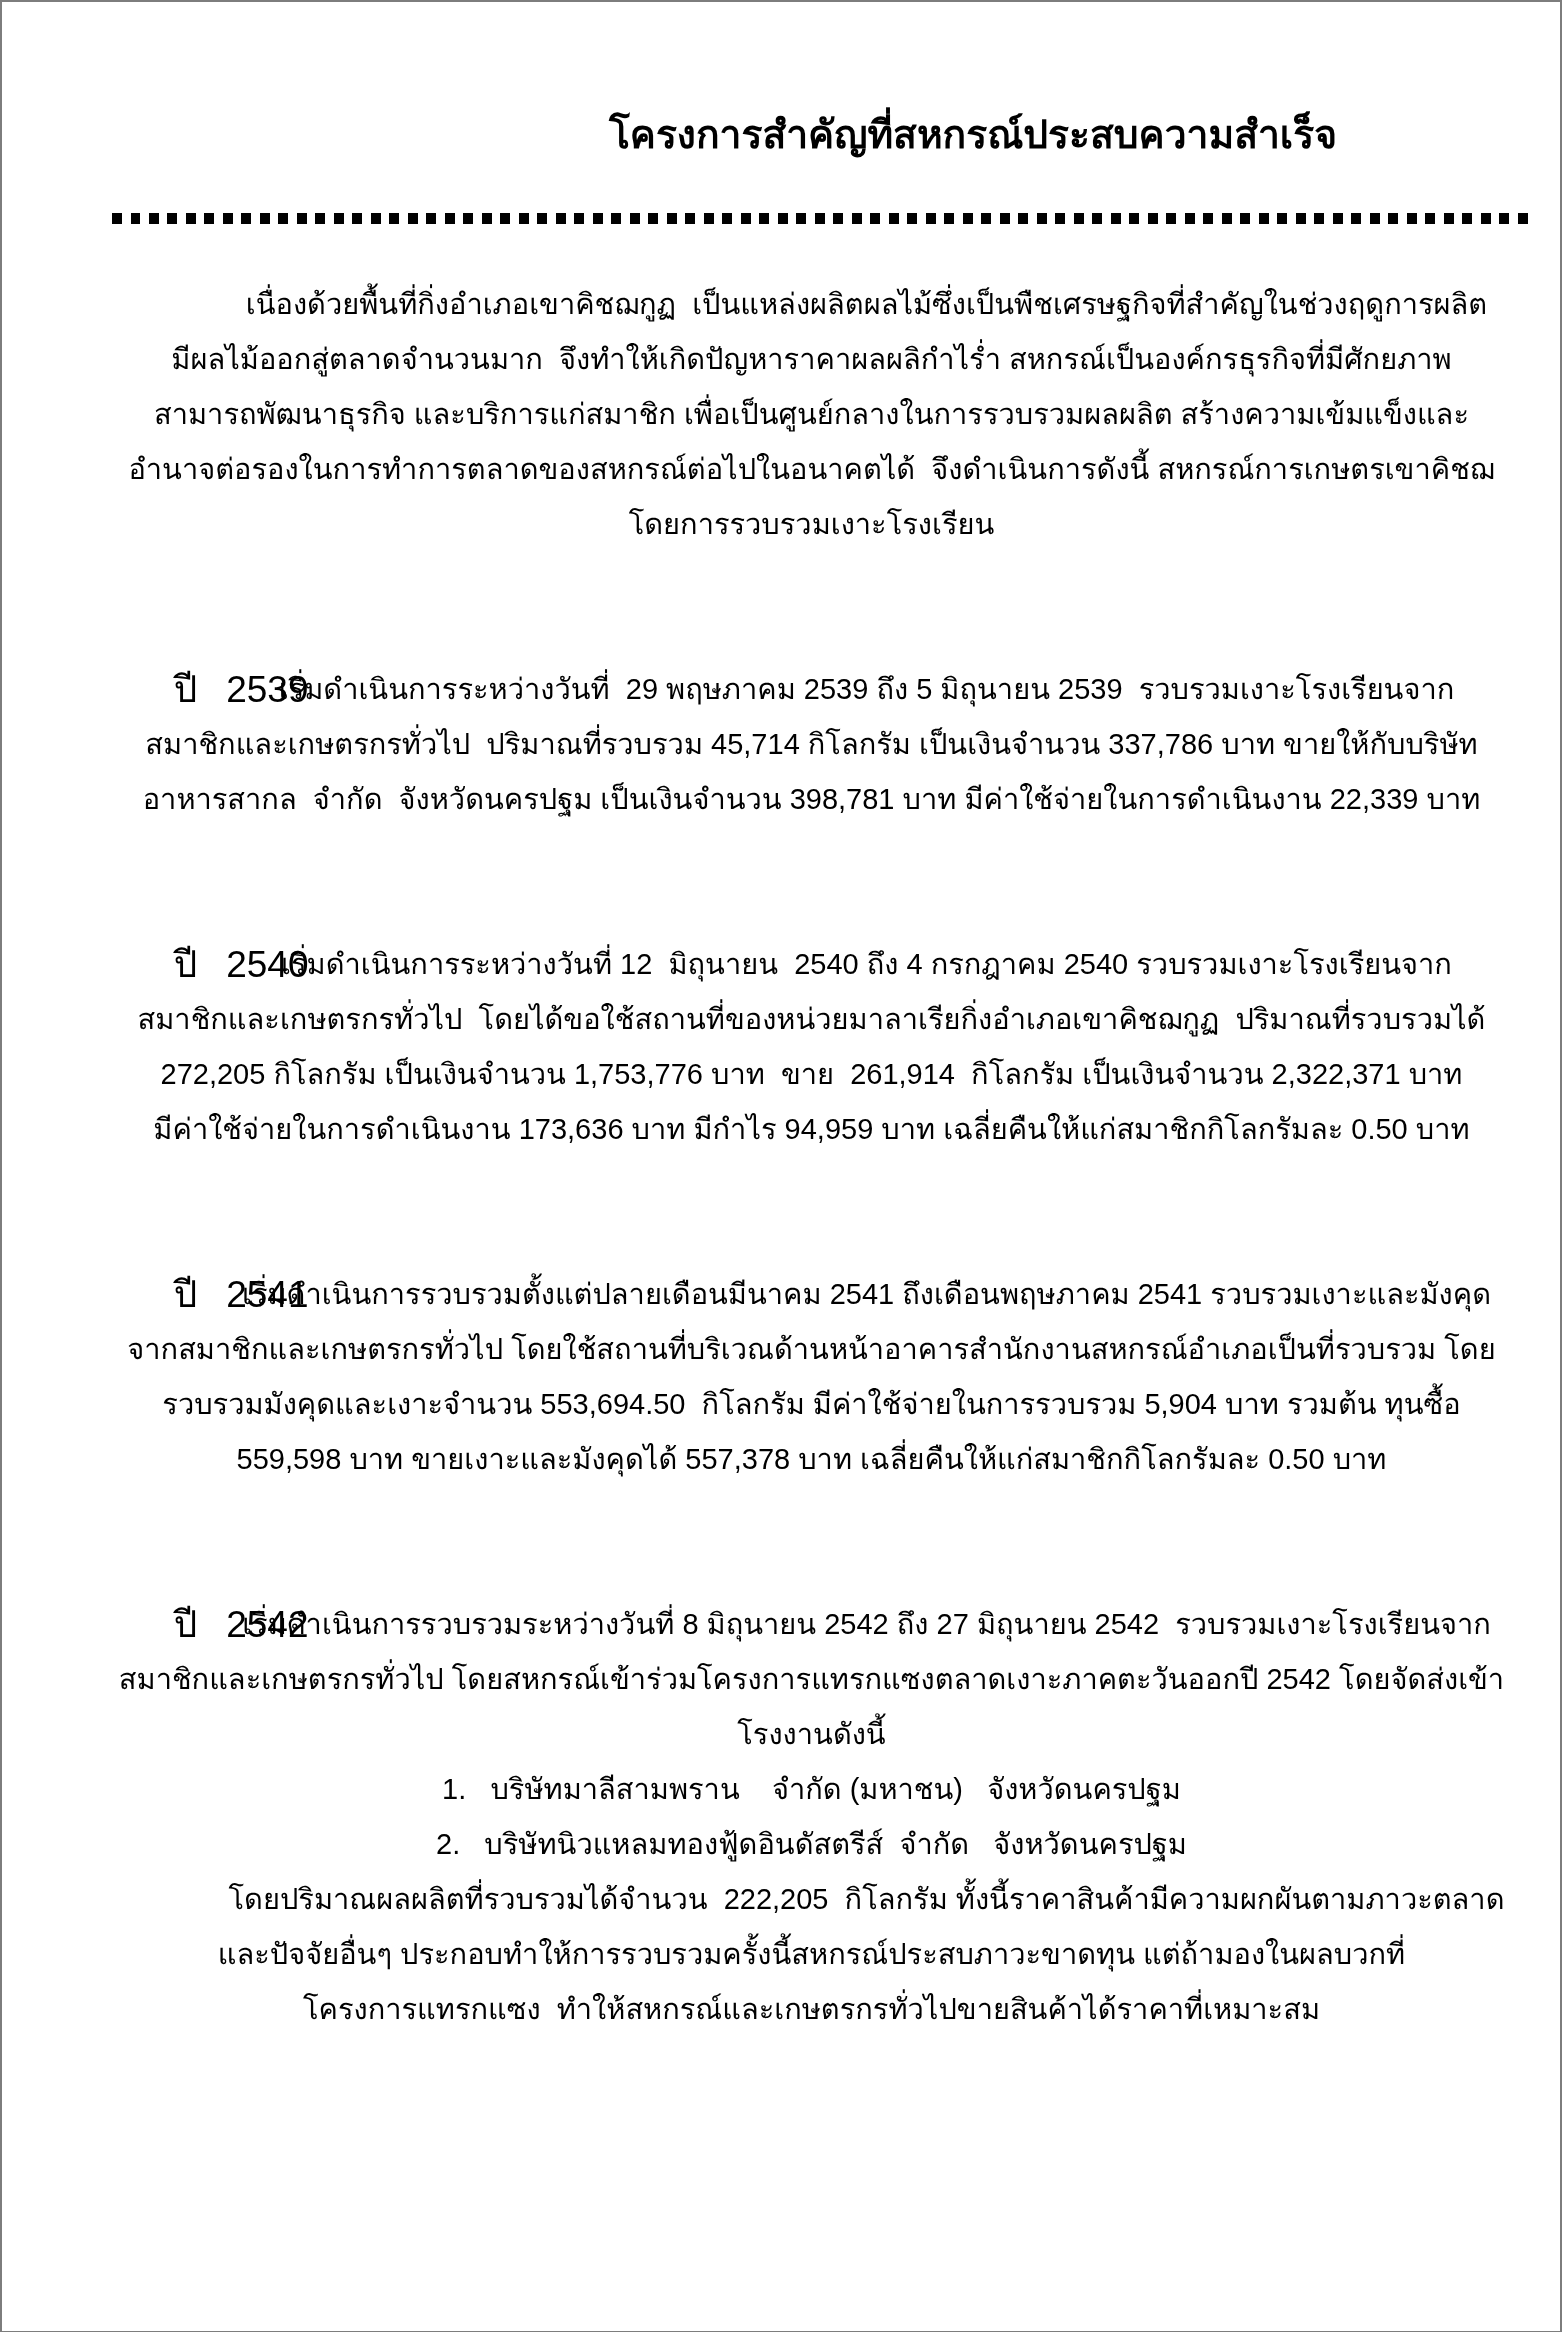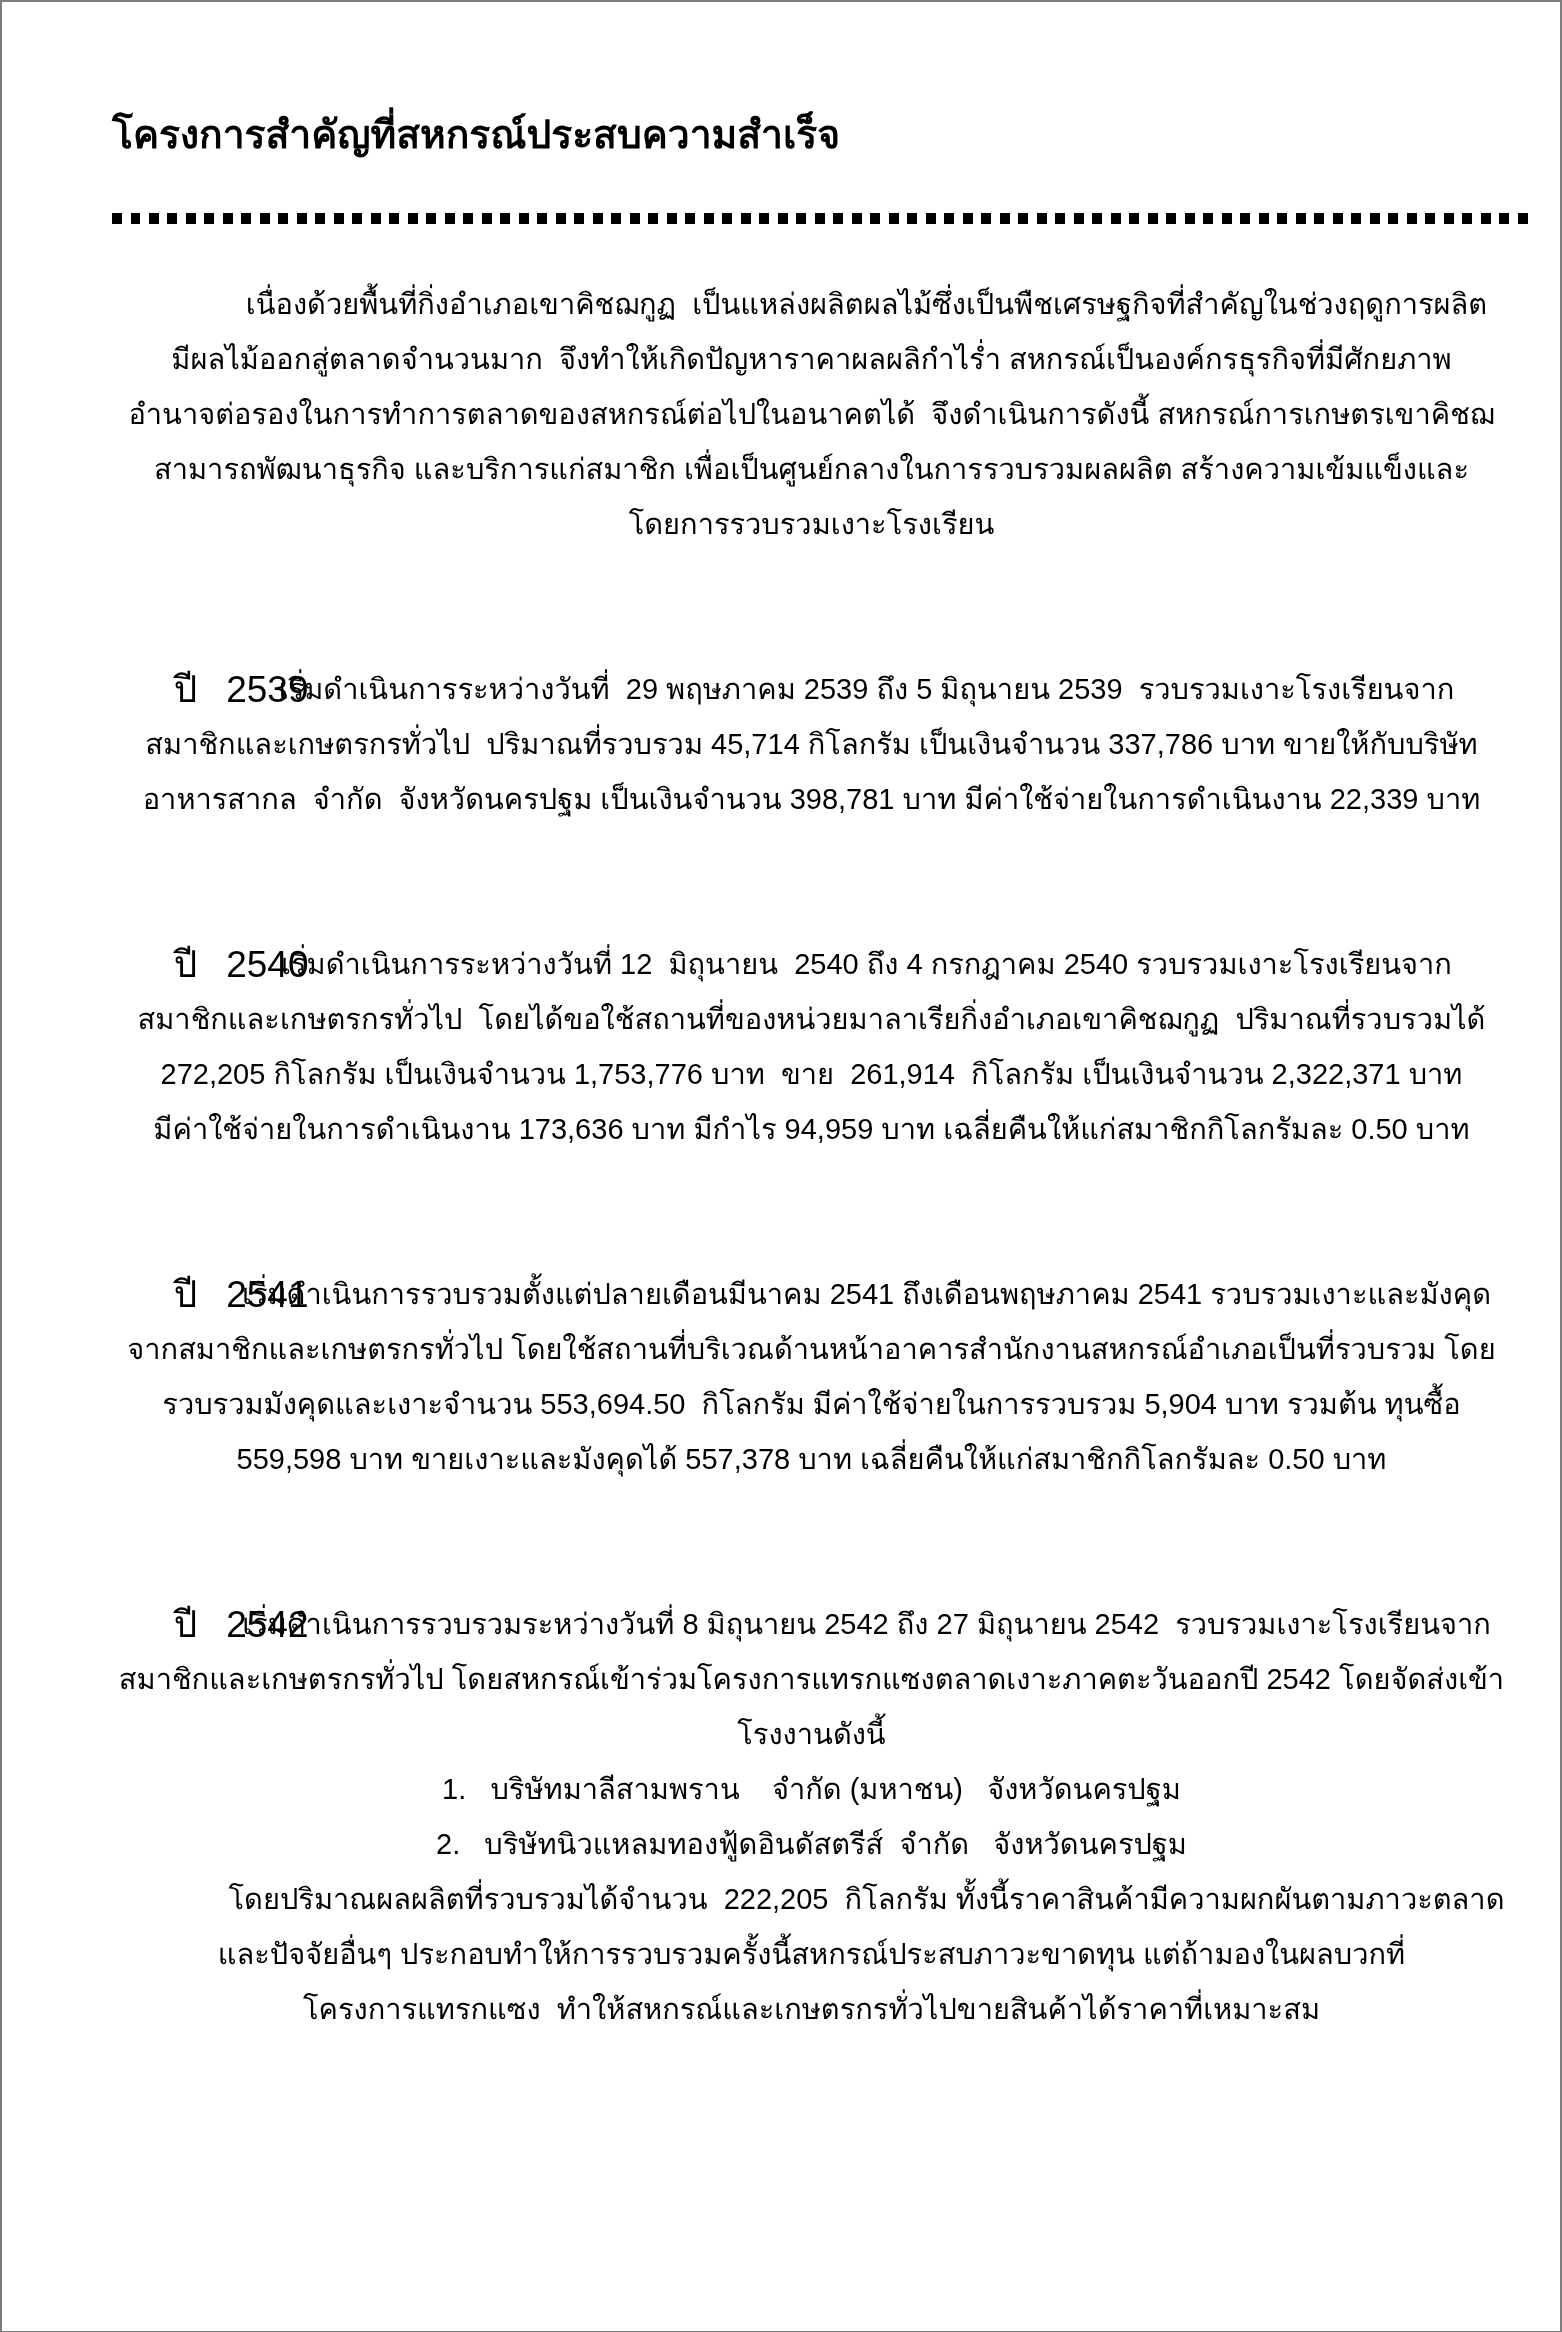--- a/index.html
+++ b/index.html
@@ -11,21 +11,21 @@
     border:2px solid #7d7d7d;
     box-sizing:border-box;
     overflow:hidden;
     color:#000;
     font-family:"Liberation Sans","DejaVu Sans",sans-serif;
   }
   .content { padding-left:110px; padding-right:49px; }
   .doc-title {
     margin-top:109px;
     margin-right:174px;
-    text-align:left;
+    text-align:right;
     font-size:39px;
     line-height:47px;
     font-weight:700;
     white-space:pre;
   }
   .dotted-rule {
     margin-top:55px;
     width:1421px; height:10.7px;
     background:repeating-linear-gradient(90deg,#000 0 9.8px,transparent 9.8px 18.5px);
   }
@@ -46,22 +46,22 @@
 <div class="page">
   <div class="content">
 
     <div class="doc-title">โครงการสำคัญที่สหกรณ์ประสบความสำเร็จ</div>
 
     <div class="dotted-rule"></div>
 
     <div class="body-block">
       <div class="line indent">เนื่องด้วยพื้นที่กิ่งอำเภอเขาคิชฌกูฏ  เป็นแหล่งผลิตผลไม้ซึ่งเป็นพืชเศรษฐกิจที่สำคัญในช่วงฤดูการผลิต</div>
       <div class="line">มีผลไม้ออกสู่ตลาดจำนวนมาก  จึงทำให้เกิดปัญหาราคาผลผลิกำไร่ำ สหกรณ์เป็นองค์กรธุรกิจที่มีศักยภาพ</div>
+      <div class="line">สามารถพัฒนาธุรกิจ และบริการแก่สมาชิก เพื่อเป็นศูนย์กลางในการรวบรวมผลผลิต สร้างความเข้มแข็งและ</div>
       <div class="line">อำนาจต่อรองในการทำการตลาดของสหกรณ์ต่อไปในอนาคตได้  จึงดำเนินการดังนี้ สหกรณ์การเกษตรเขาคิชฌ</div>
-      <div class="line">สามารถพัฒนาธุรกิจ และบริการแก่สมาชิก เพื่อเป็นศูนย์กลางในการรวบรวมผลผลิต สร้างความเข้มแข็งและ</div>
       <div class="line">โดยการรวบรวมเงาะโรงเรียน</div>
     </div>
 
     <div class="sec-heading">
       <span>ปี</span><span class="year">2539</span>
     </div>
     <div class="body-block" style="margin-top:0">
       <div class="line indent">เริ่มดำเนินการระหว่างวันที่  29 พฤษภาคม 2539 ถึง 5 มิถุนายน 2539  รวบรวมเงาะโรงเรียนจาก</div>
       <div class="line">สมาชิกและเกษตรกรทั่วไป  ปริมาณที่รวบรวม 45,714 กิโลกรัม เป็นเงินจำนวน 337,786 บาท ขายให้กับบริษัท</div>
       <div class="line">อาหารสากล  จำกัด  จังหวัดนครปฐม เป็นเงินจำนวน 398,781 บาท มีค่าใช้จ่ายในการดำเนินงาน 22,339 บาท</div>

